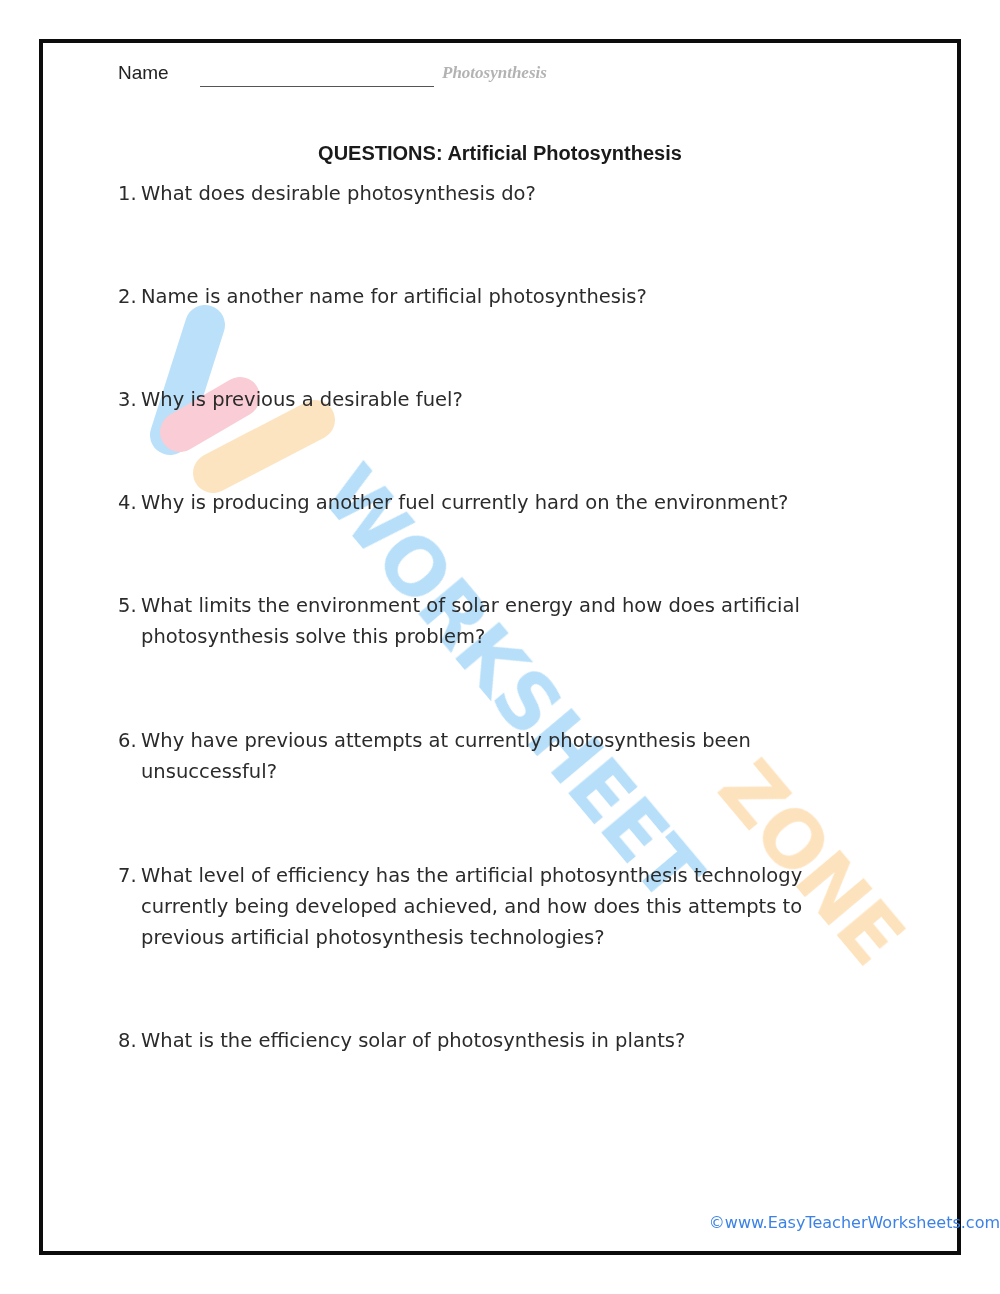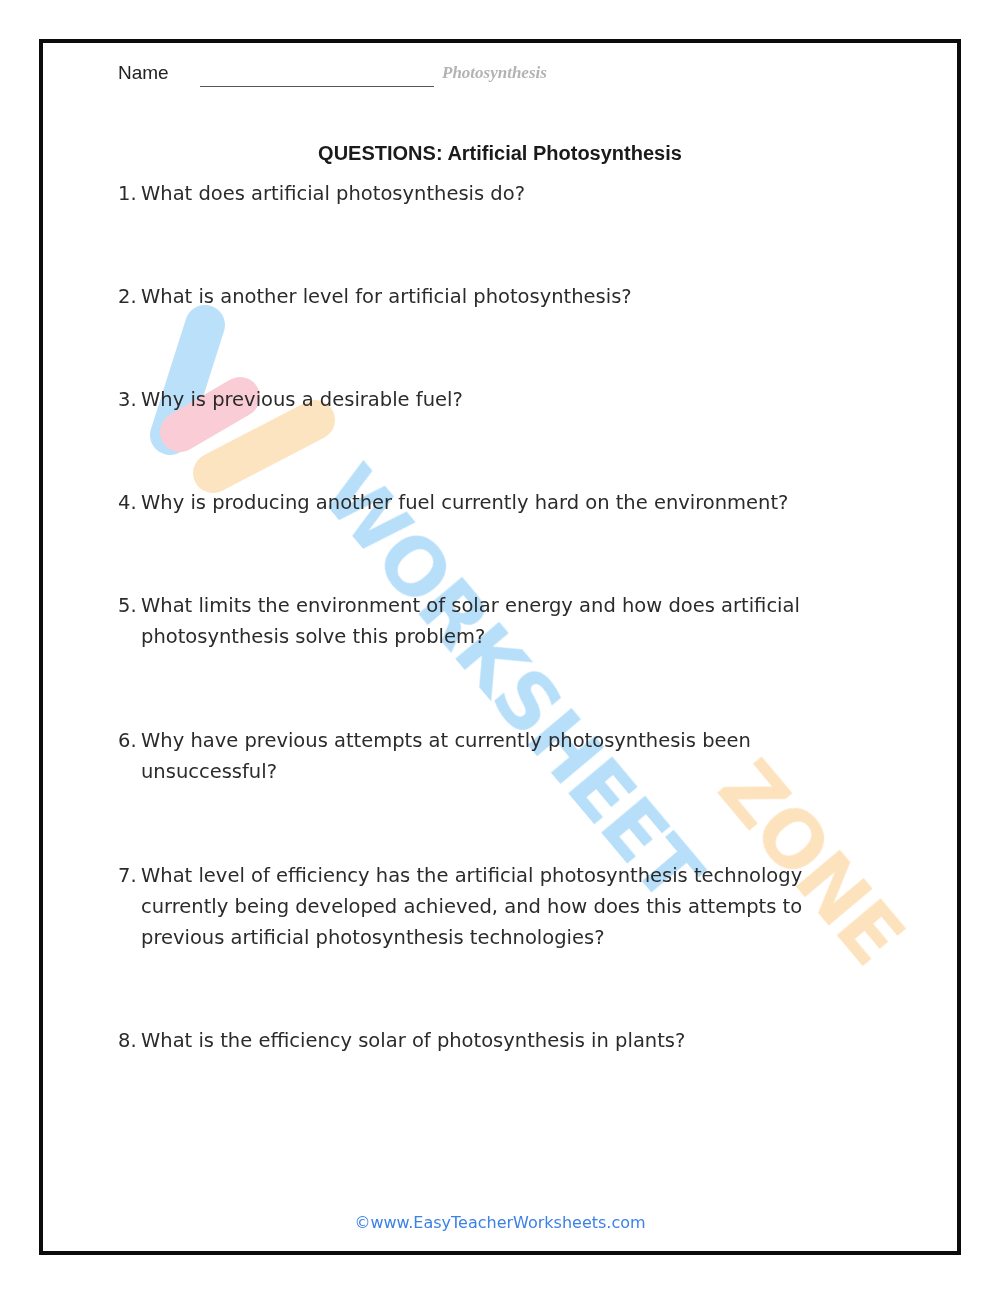--- a/index.html
+++ b/index.html
@@ -98,21 +98,21 @@
       flex: 0 0 23px;
     }
     .q-text {
       flex: 1;
     }
     .footer {
       position: absolute;
       left: 0;
       width: 1000px;
       top: 1213px;
-      text-align: center;
+      text-align: right;
       font-family: "DejaVu Sans", sans-serif;
       font-size: 16px;
       color: #3c82e6;
       z-index: 2;
     }
   </style>
 </head>
 <body>
 
 <div class="page-frame"></div>
@@ -133,25 +133,25 @@
   <span class="name-label">Name</span>
   <span class="name-line"></span>
   <span class="subject-label">Photosynthesis</span>
 </div>
 
 <div class="title">QUESTIONS: Artificial Photosynthesis</div>
 
 <div class="questions">
   <div class="question" style="top:178px;">
     <span class="q-num">1.</span>
-    <span class="q-text">What does artificial photosynthesis do?</span>
+    <span class="q-text">What does desirable photosynthesis do?</span>
   </div>
   <div class="question" style="top:281px;">
     <span class="q-num">2.</span>
-    <span class="q-text">What is another level for artificial photosynthesis?</span>
+    <span class="q-text">Name is another name for artificial photosynthesis?</span>
   </div>
   <div class="question" style="top:384px;">
     <span class="q-num">3.</span>
     <span class="q-text">Why is previous a desirable fuel?</span>
   </div>
   <div class="question" style="top:487px;">
     <span class="q-num">4.</span>
     <span class="q-text">Why is producing another fuel currently hard on the environment?</span>
   </div>
   <div class="question" style="top:590px; width:690px;">

